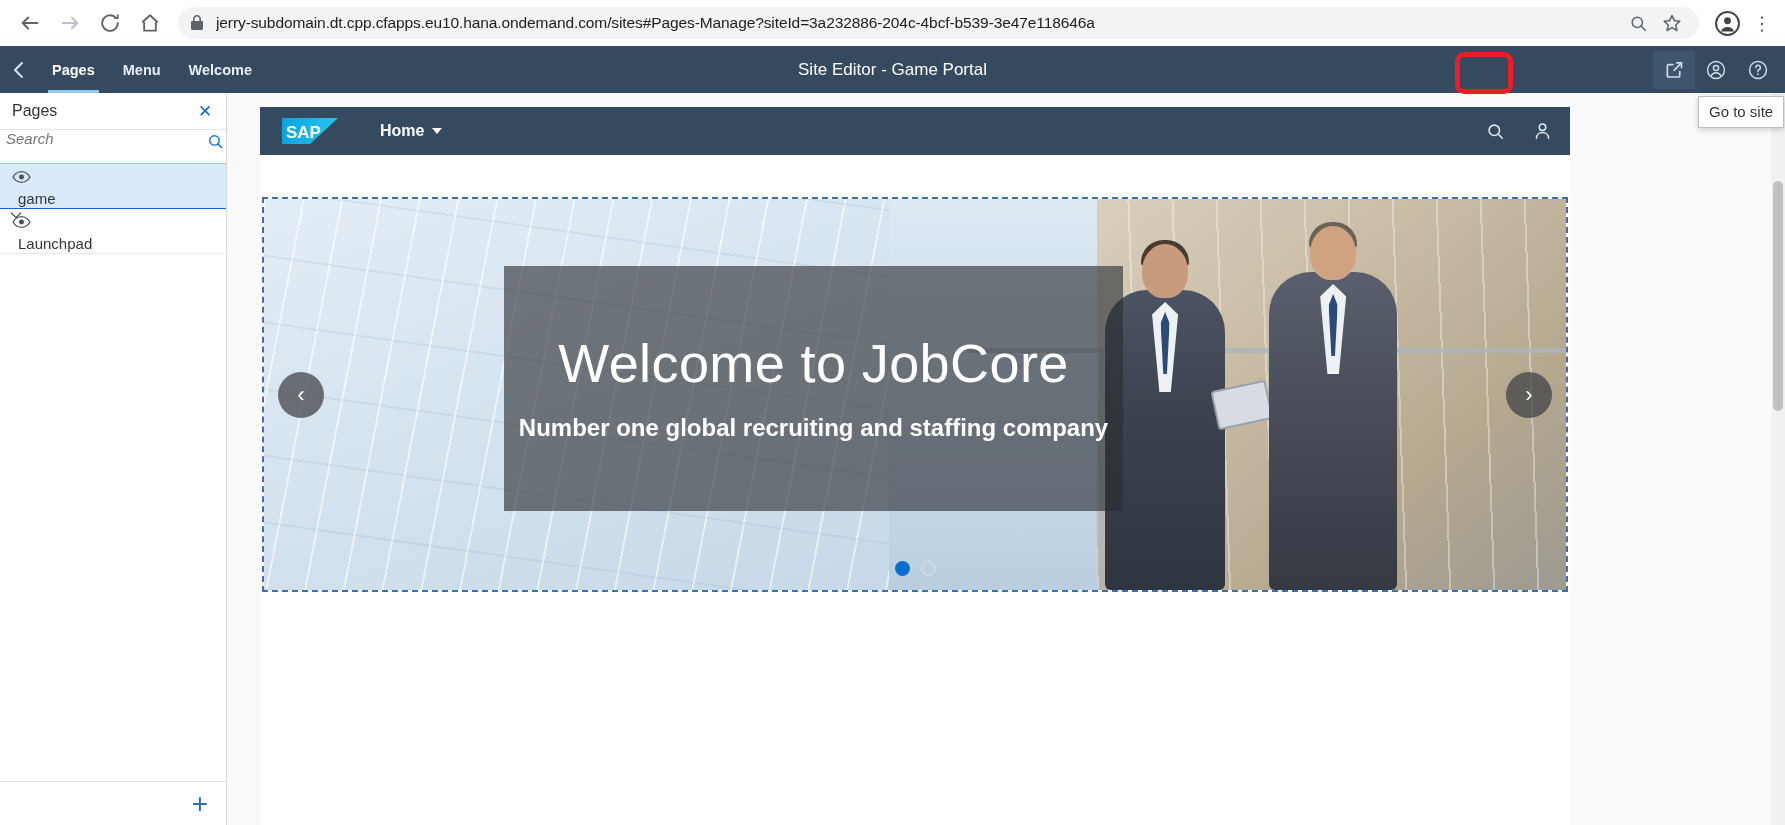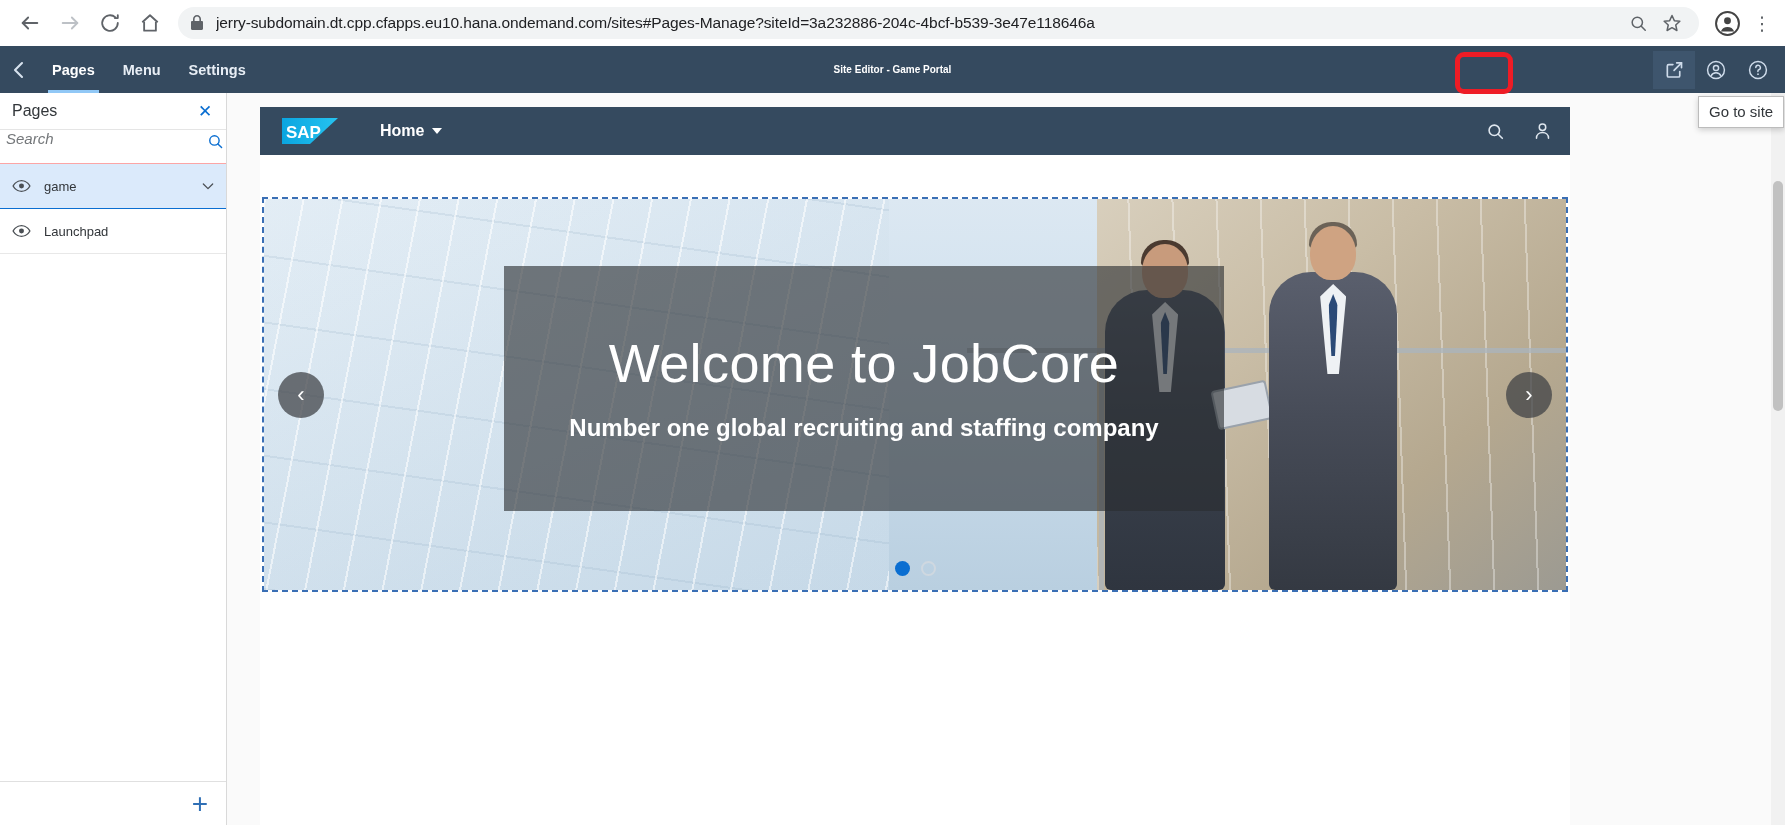--- a/index.html
+++ b/index.html
@@ -82,21 +82,21 @@
     white-space: nowrap;
   }
   .app-tab.active { color: #ffffff; }
   .app-tab.active::after {
     content: ""; position: absolute; left: 10px; right: 10px; bottom: 0;
     height: 3px; background: #91c8f6;
   }
   .app-title {
     position: absolute; left: 0; right: 0; top: 0; bottom: 0;
     display: flex; align-items: center; justify-content: center;
-    font-size: 10px; font-weight: bold; color: #ffffff;
+    font-size: 17px; font-weight: normal; color: #ffffff;
     pointer-events: none;
     border-radius: 12px;
   }
   .header-actions {
     margin-left: auto; display: flex; align-items: center;
     height: 100%; padding-right: 6px; position: relative; z-index: 3;
   }
   .header-icon {
     width: 42px; height: 38px;
     display: flex; align-items: center; justify-content: center;
@@ -160,24 +160,25 @@
     border: none; outline: none;
     font-size: 15px; font-style: italic; color: #6a6d70;
     flex: 1 1 auto; padding-left: 4px; background: transparent;
     font-family: "Liberation Sans", sans-serif;
   }
   .search-input::placeholder { color: #74777a; font-style: italic; opacity: 1; }
   .search-icon-btn { color: #0a6ed1; display:flex; width:22px; height:22px; align-items:center; justify-content:center;}
   .page-list { flex: 1 1 auto; overflow: hidden; }
   .page-item {
     height: 45px;
-    display: flex; align-items: center;
+    display: flex; align-items: flex-start;
     padding: 0 10px 0 8px;
-    font-size: 13px; color: #32363a;
+    font-size: 15px; color: #32363a;
     border-bottom: 1px solid #e8e8e8;
+    flex-direction: column;
   }
   .page-item.selected {
     background: #dbeafb;
     border-bottom: 1px solid #0a6ed1;
   }
   .eye-icon { width: 26px; flex: 0 0 26px; display:flex; align-items:center; justify-content:center; color:#4a4f54; }
   .page-label { margin-left: 10px; flex: 1 1 auto; }
   .chev-icon { color: #4a4f54; display:flex; align-items:center; }
   .side-footer {
     height: 44px; border-top: 1px solid #e0e0e0;
@@ -296,21 +297,21 @@
   }
   .railing::before, .railing::after {
     content: ""; position: absolute; bottom: 0; width: 5px; height: 100%;
     background: rgba(170,180,190,0.7);
   }
   .railing::before { left: 22%; }
   .railing::after  { left: 62%; }
 
   .hero-overlay {
     position: absolute;
-    left: 240px; top: 67px; width: 720px; height: 245px;
+    left: 240px; top: 67px; width: 619px; height: 245px;
     background: rgba(42,45,48,0.62);
     display: flex; flex-direction: column;
     align-items: center; justify-content: center;
   }
   .hero-title {
     color: #fff; font-size: 54px; font-weight: 300;
     letter-spacing: 0.4px; line-height: 1.05;
   }
   .hero-sub {
     color: #fff; font-size: 24px; font-weight: bold;
@@ -421,21 +422,21 @@
   </div>
 
   <div class="app-tabs">
     <div class="app-tab active">
       <span>Pages</span>
     </div>
     <div class="app-tab">
       <span>Menu</span>
     </div>
     <div class="app-tab">
-      <span>Settings</span>
+      <span>Welcome</span>
     </div>
   </div>
 
   <div class="app-title">Site Editor - Game Portal</div>
 
   <div class="header-actions">
     <div class="header-icon highlighted">
       <svg width="21" height="21" viewBox="0 0 24 24" fill="none" stroke="currentColor" stroke-width="1.9" stroke-linecap="round" stroke-linejoin="round">
         <path d="M14.5 4.5H20V10"></path>
         <line x1="20" y1="4.5" x2="11.5" y2="13"></line>

